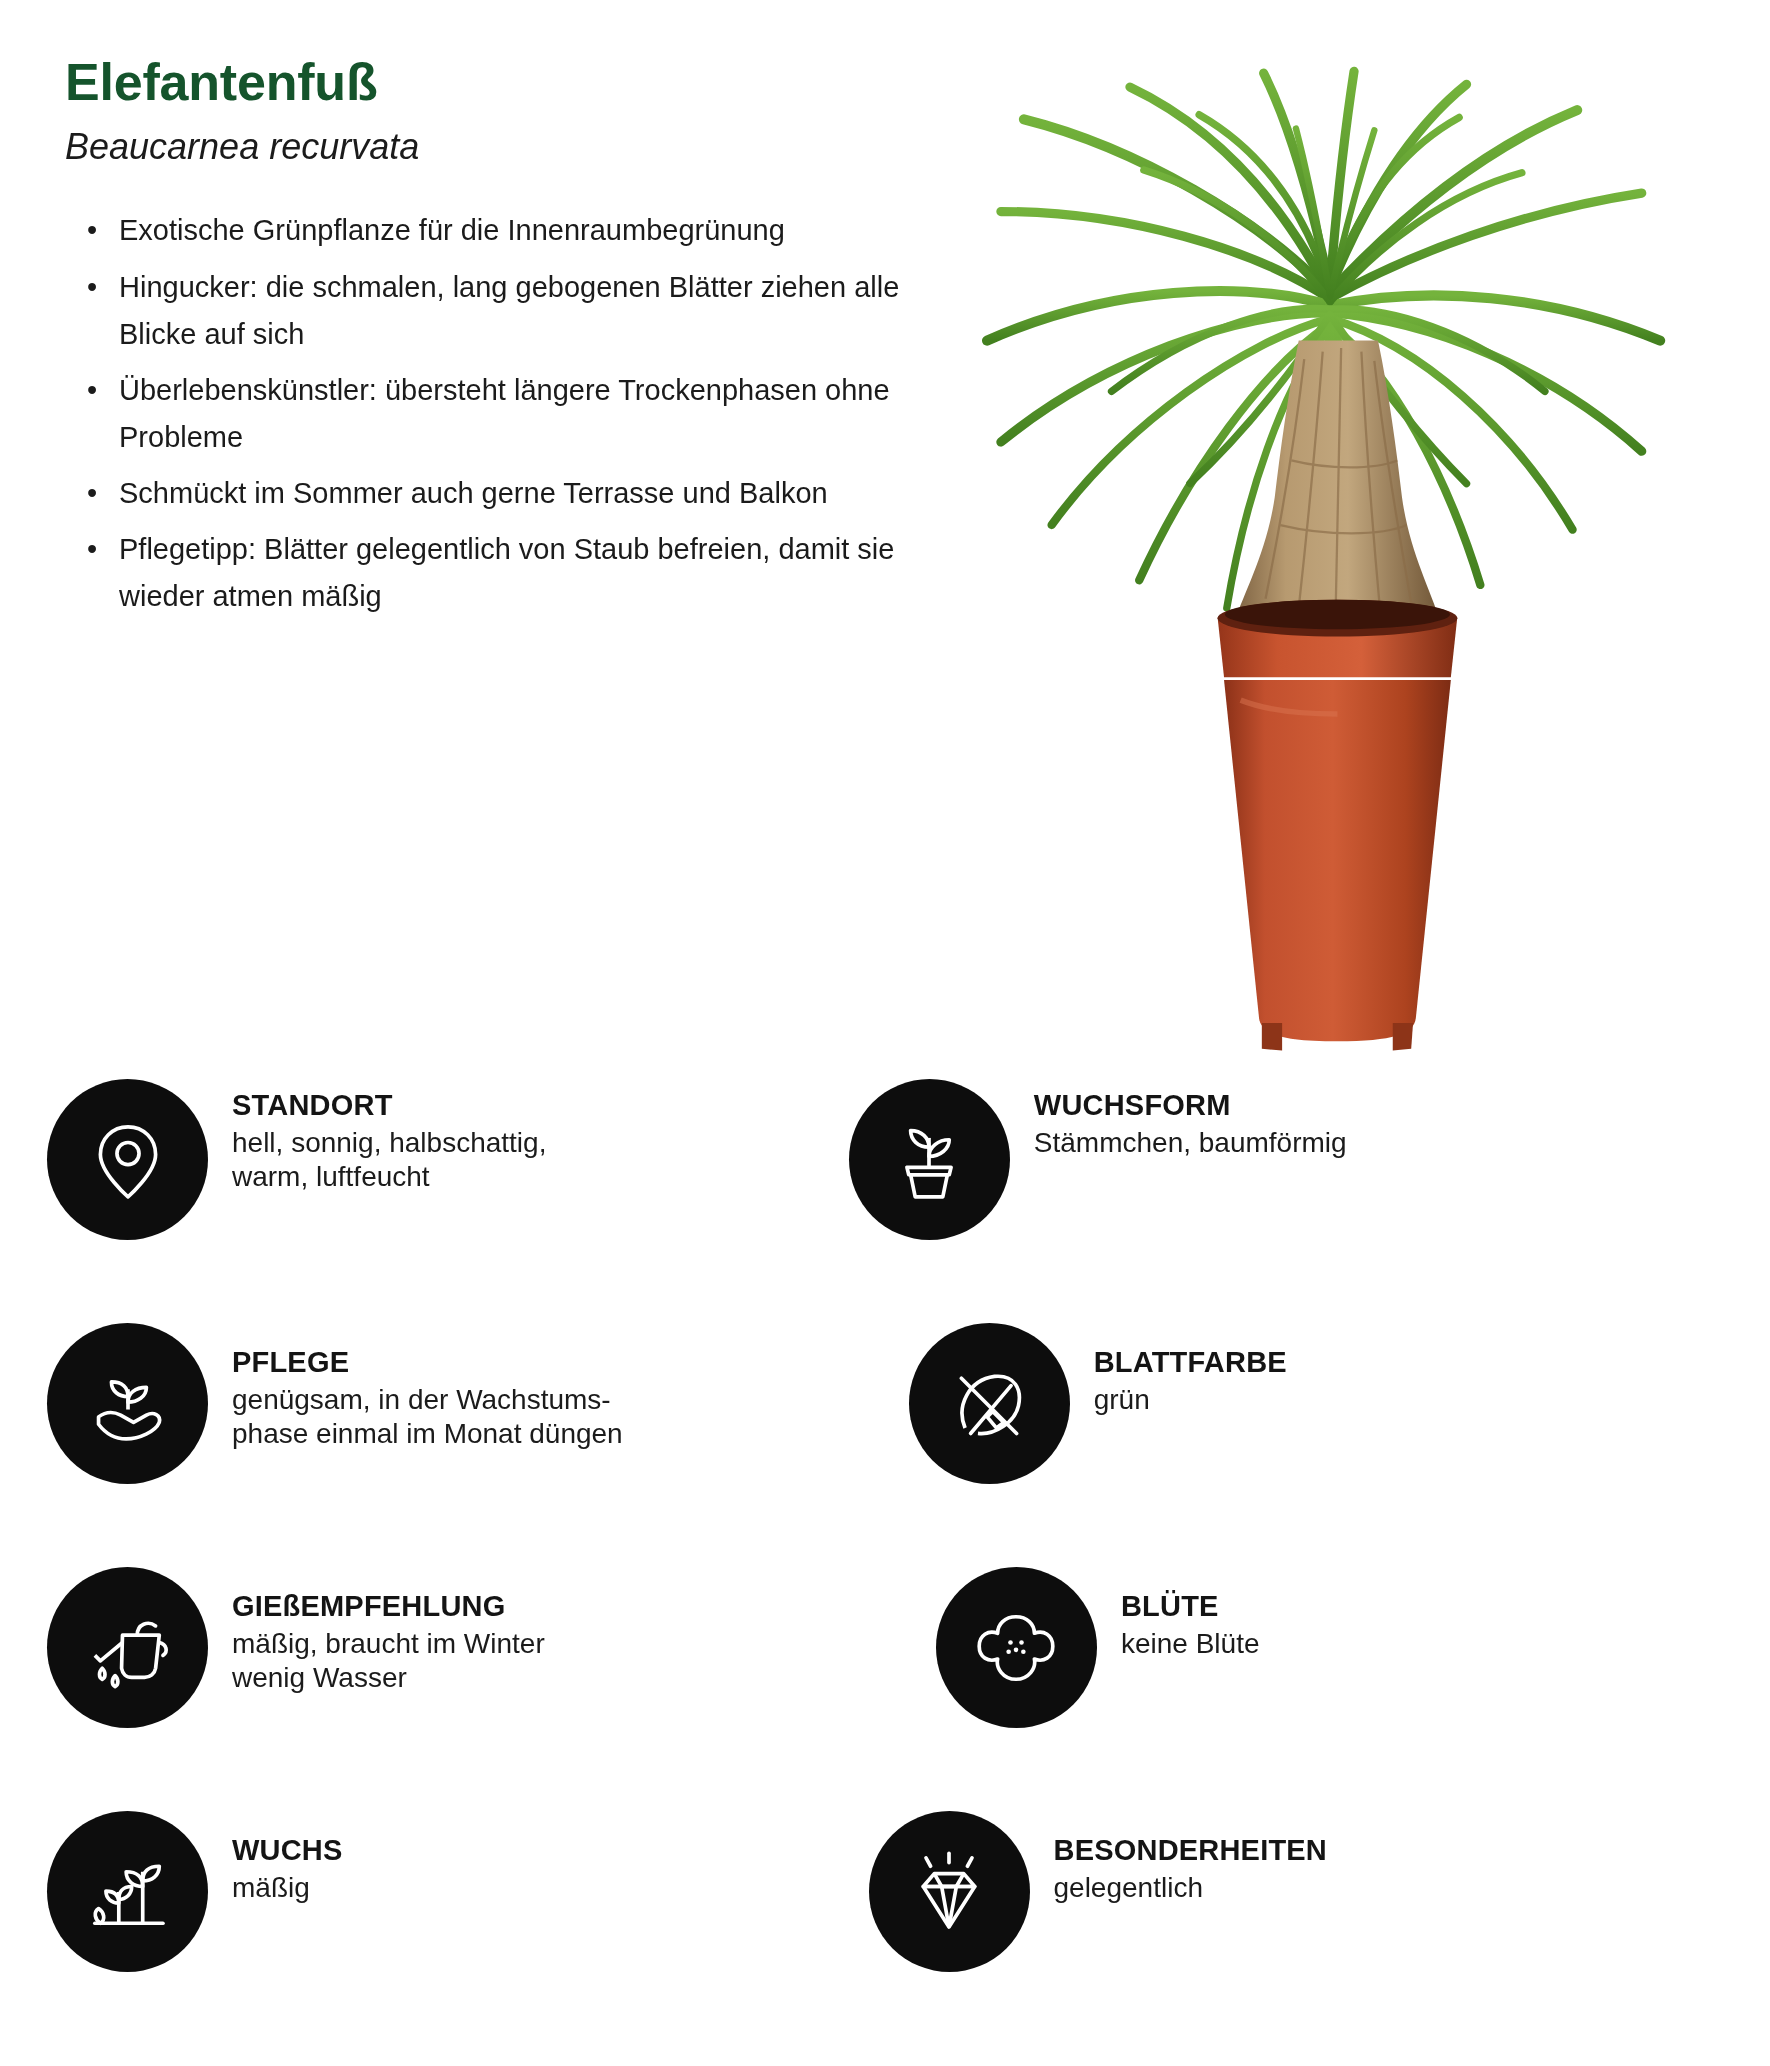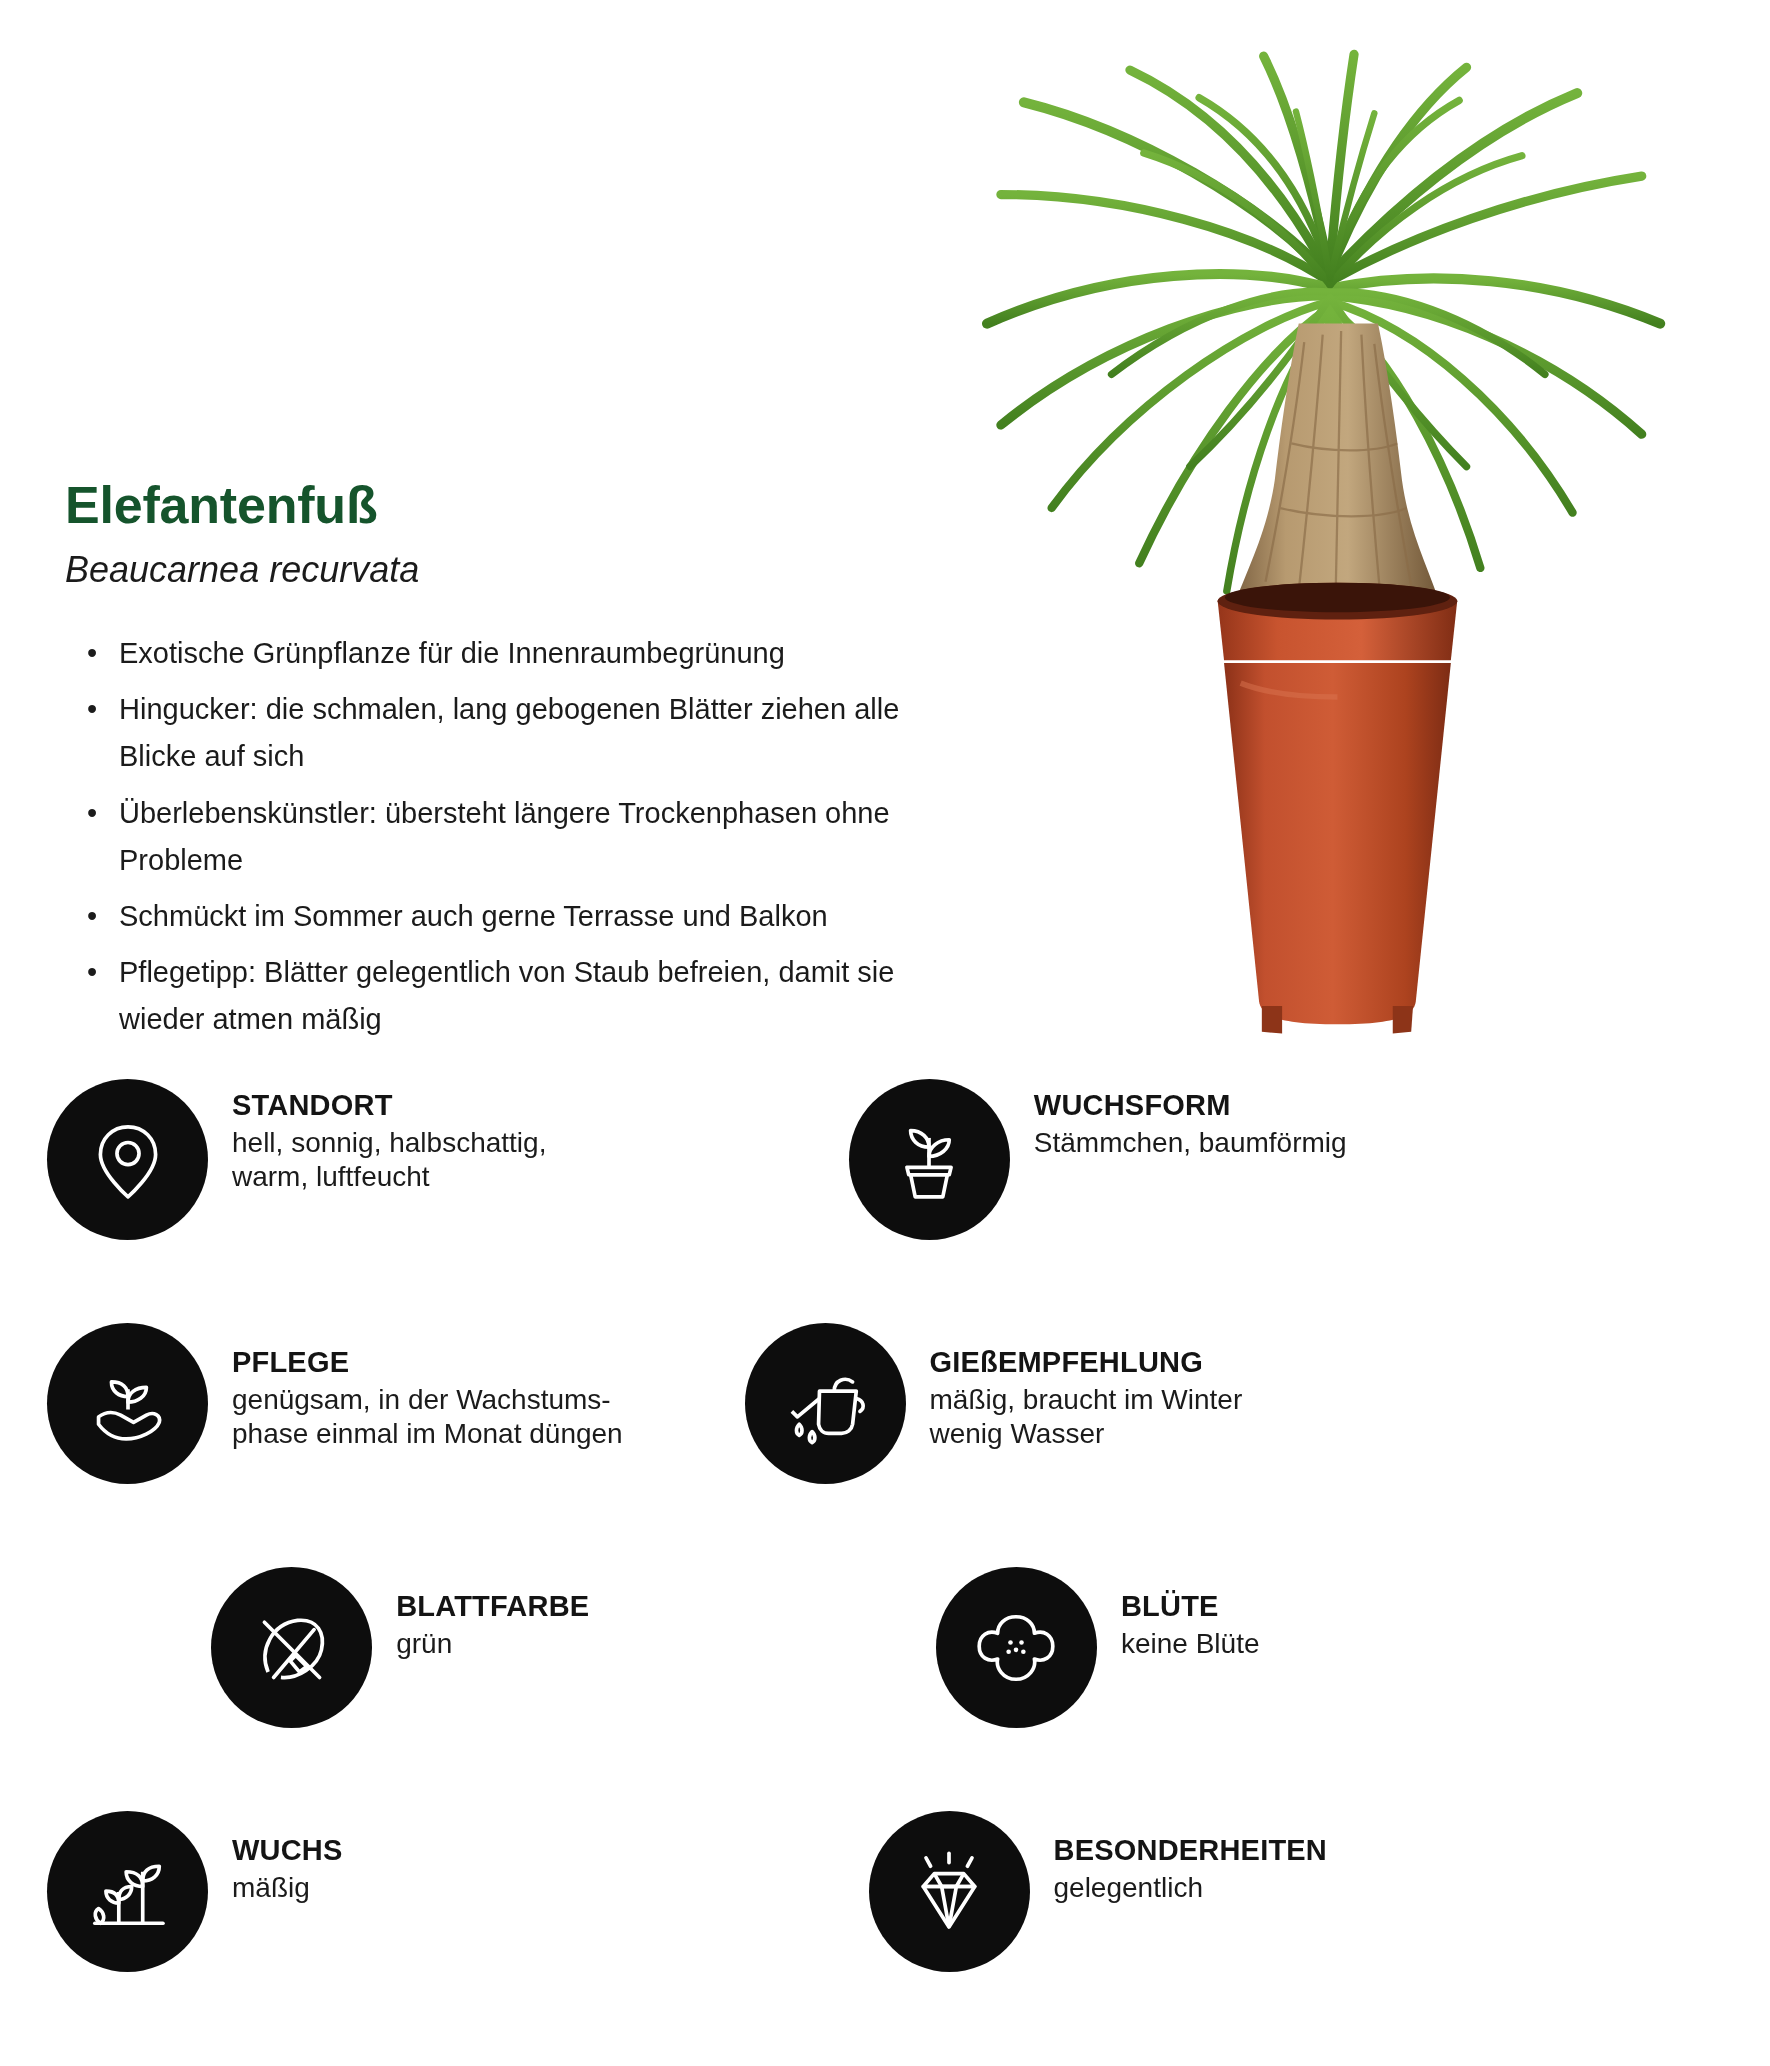--- a/index.html
+++ b/index.html
@@ -13,21 +13,21 @@
     font-family: "Liberation Sans", sans-serif;
     color: #1a1a1a;
     position: relative;
     overflow: hidden;
   }
 
   
   .top {
     display: flex;
     flex-direction: row;
-    align-items: flex-end;
+    align-items: flex-start;
     padding: 46px 42px 0 65px;
     box-sizing: border-box;
     height: 1052px;
   }
   .info-col {
     width: 844px;
     flex: 0 0 844px;
     padding-top: 9.2px;
   }
   .title {
@@ -300,50 +300,50 @@
         <path d="M50 48 C 60 48, 70 42, 70 32 C 58 32, 50 38, 50 48 Z" stroke-linejoin="round"></path>
       </svg>
     </div>
     <div class="cell-text">
       <div class="cell-title">PFLEGE</div>
       <div class="cell-desc">genügsam, in der Wachstums-
 phase einmal im Monat düngen</div>
     </div>
   </div>
 
+  <div class="cell right-col">
+    <div class="badge">
+      <svg viewBox="0 0 100 100" fill="none" stroke="#ffffff" stroke-width="4">
+        <path d="M24 76 C 14 52, 28 24, 56 20 C 78 18, 86 34, 82 52 C 78 70, 56 84, 38 82" stroke-linejoin="round"></path>
+        <path d="M30 82 L 74 30" stroke-linecap="round"></path>
+        <path d="M54 58 L 66 70 L 58 76 L 48 64 Z" stroke-linejoin="round"></path>
+        <path d="M20 22 L 80 82" stroke-linecap="round"></path>
+      </svg>
+    </div>
+    <div class="cell-text">
+      <div class="cell-title">BLATTFARBE</div>
+      <div class="cell-desc">grün</div>
+    </div>
+  </div>
+
   <div class="cell">
     <div class="badge">
       <svg viewBox="0 0 100 100" fill="none" stroke="#ffffff" stroke-width="4">
         <path d="M44 36 L 84 36 L 80 72 C 79 78, 74 82, 68 82 L 54 82 C 48 82, 44 78, 43 72 Z" stroke-linejoin="round"></path>
         <path d="M44 44 L 20 64 L 14 58" stroke-linejoin="round"></path>
         <path d="M60 36 C 60 24, 72 20, 80 26" stroke-linecap="round"></path>
         <path d="M84 44 C 92 46, 94 54, 88 58" stroke-linecap="round"></path>
         <path d="M22 72 C 26 76, 26 82, 22 84 C 18 82, 18 76, 22 72 Z" stroke-linejoin="round"></path>
         <path d="M36 80 C 40 84, 40 90, 36 92 C 32 90, 32 84, 36 80 Z" stroke-linejoin="round"></path>
       </svg>
     </div>
     <div class="cell-text">
       <div class="cell-title">GIEßEMPFEHLUNG</div>
       <div class="cell-desc">mäßig, braucht im Winter
 wenig Wasser</div>
-    </div>
-  </div>
-
-  <div class="cell right-col">
-    <div class="badge">
-      <svg viewBox="0 0 100 100" fill="none" stroke="#ffffff" stroke-width="4">
-        <path d="M24 76 C 14 52, 28 24, 56 20 C 78 18, 86 34, 82 52 C 78 70, 56 84, 38 82" stroke-linejoin="round"></path>
-        <path d="M30 82 L 74 30" stroke-linecap="round"></path>
-        <path d="M54 58 L 66 70 L 58 76 L 48 64 Z" stroke-linejoin="round"></path>
-        <path d="M20 22 L 80 82" stroke-linecap="round"></path>
-      </svg>
-    </div>
-    <div class="cell-text">
-      <div class="cell-title">BLATTFARBE</div>
-      <div class="cell-desc">grün</div>
     </div>
   </div>
 
   <div class="cell right-col">
     <div class="badge">
       <svg viewBox="0 0 100 100" fill="none" stroke="#ffffff" stroke-width="4">
         <path d="M50 16 C 62 16, 70 24, 70 34 C 80 30, 90 36, 90 48 C 90 60, 80 66, 70 62 C 72 72, 64 84, 50 84 C 36 84, 28 72, 30 62 C 20 66, 10 60, 10 48 C 10 36, 20 30, 30 34 C 30 24, 38 16, 50 16 Z" stroke-linejoin="round"></path>
         <circle cx="44" cy="44" r="2.5" fill="#ffffff" stroke="none"></circle>
         <circle cx="56" cy="44" r="2.5" fill="#ffffff" stroke="none"></circle>
         <circle cx="50" cy="52" r="2.5" fill="#ffffff" stroke="none"></circle>

